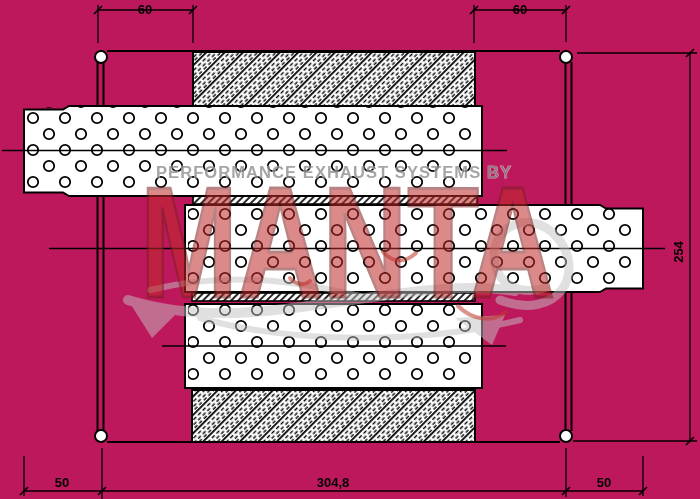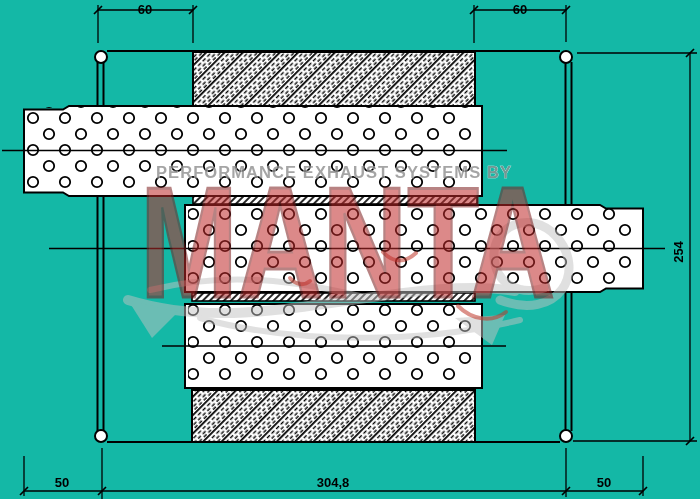--- a/index.html
+++ b/index.html
@@ -1,19 +1,19 @@
 <!DOCTYPE html>
 <html><head>
 <meta charset="utf-8">
 <style>
   html,body{margin:0;padding:0;background:#fff;}
   .stage{
     position:relative;
     width:700px;height:499px;
-    background:#14b8a6;
+    background:#be185d;
     overflow:hidden;
     font-family:"Liberation Sans", sans-serif;
   }
   svg{display:block;}
   .dim-text{
     font-family:"Liberation Sans", sans-serif;
     font-weight:bold;
     font-size:13px;
     fill:#000;
   }

